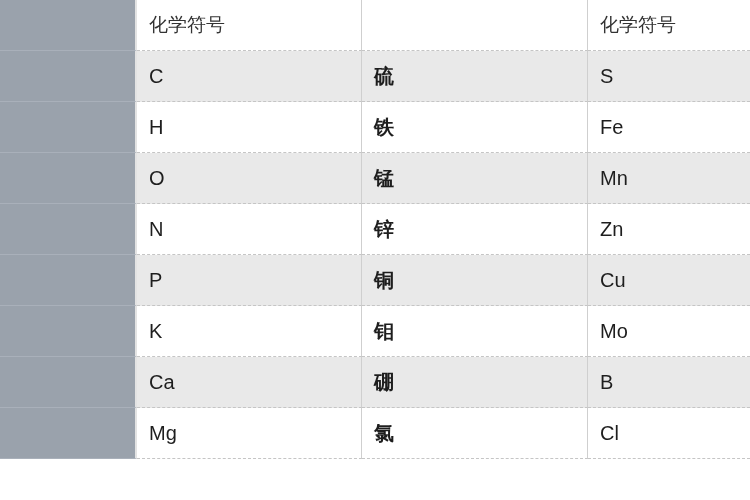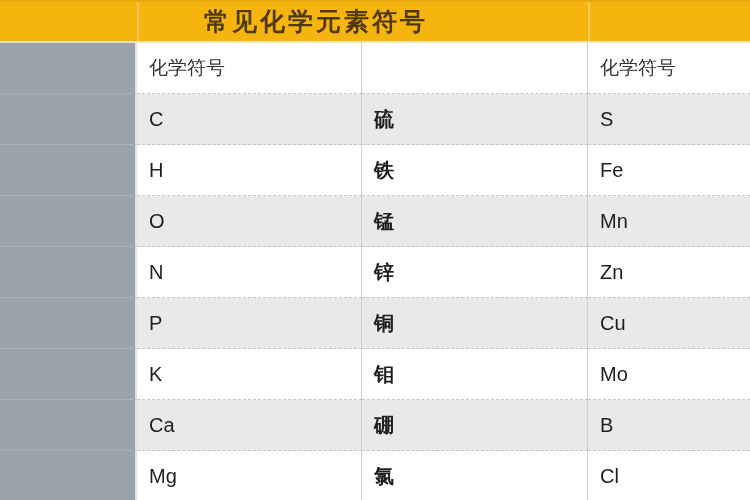--- a/index.html
+++ b/index.html
@@ -50,25 +50,20 @@
   .vline { border-right:1px solid #CFCFCF; }
   .head { font-size:19px; color:#333333; }
   .name { font-weight:700; }
   .row-shade .cell:not(.spacer) { background:#E9E9E9; }
 </style>
 </head>
 <body>
 
 <div class="page">
 
-  <div class="title-bar">
-    <div class="sep sep-a"></div>
-    <div class="sep sep-b"></div>
-    <div class="title">常见化学元素符号</div>
-  </div>
 
   <div class="grid">
 
     <div class="trow">
       <div class="cell spacer"></div>
       <div class="cell head vline">化学符号</div>
       <div class="cell head vline"></div>
       <div class="cell head">化学符号</div>
     </div>
 

